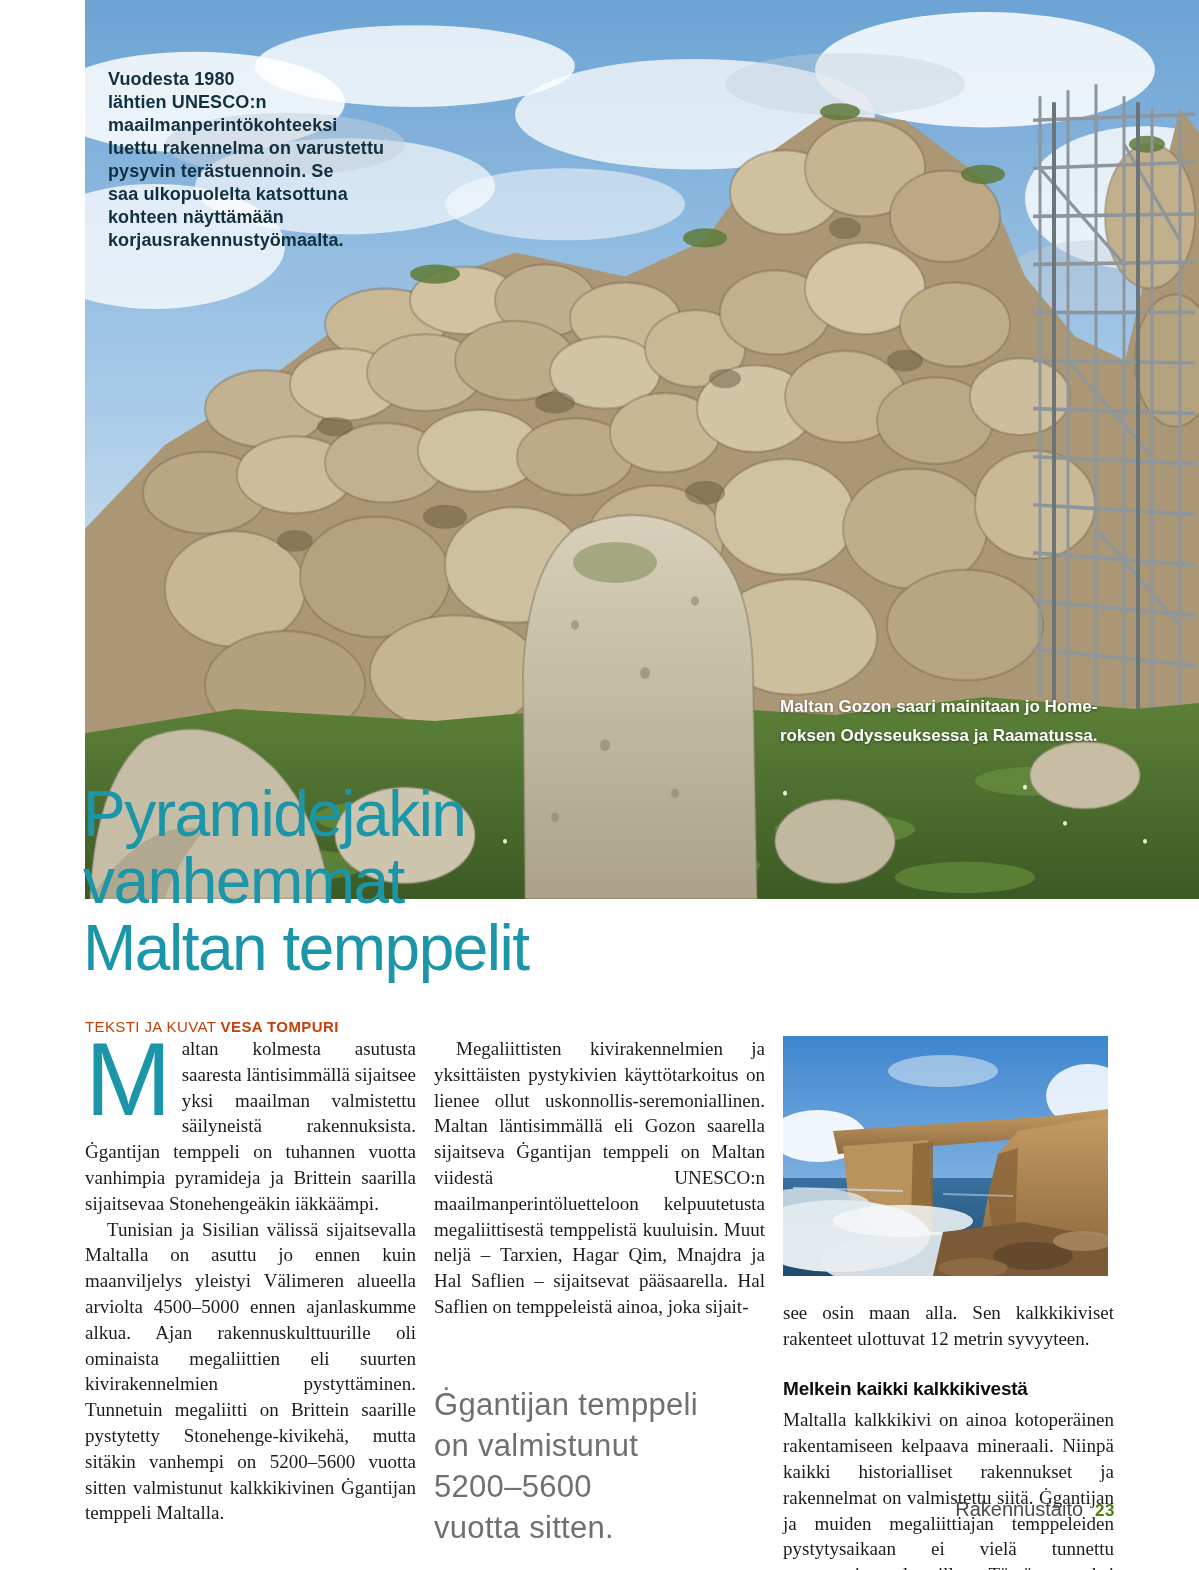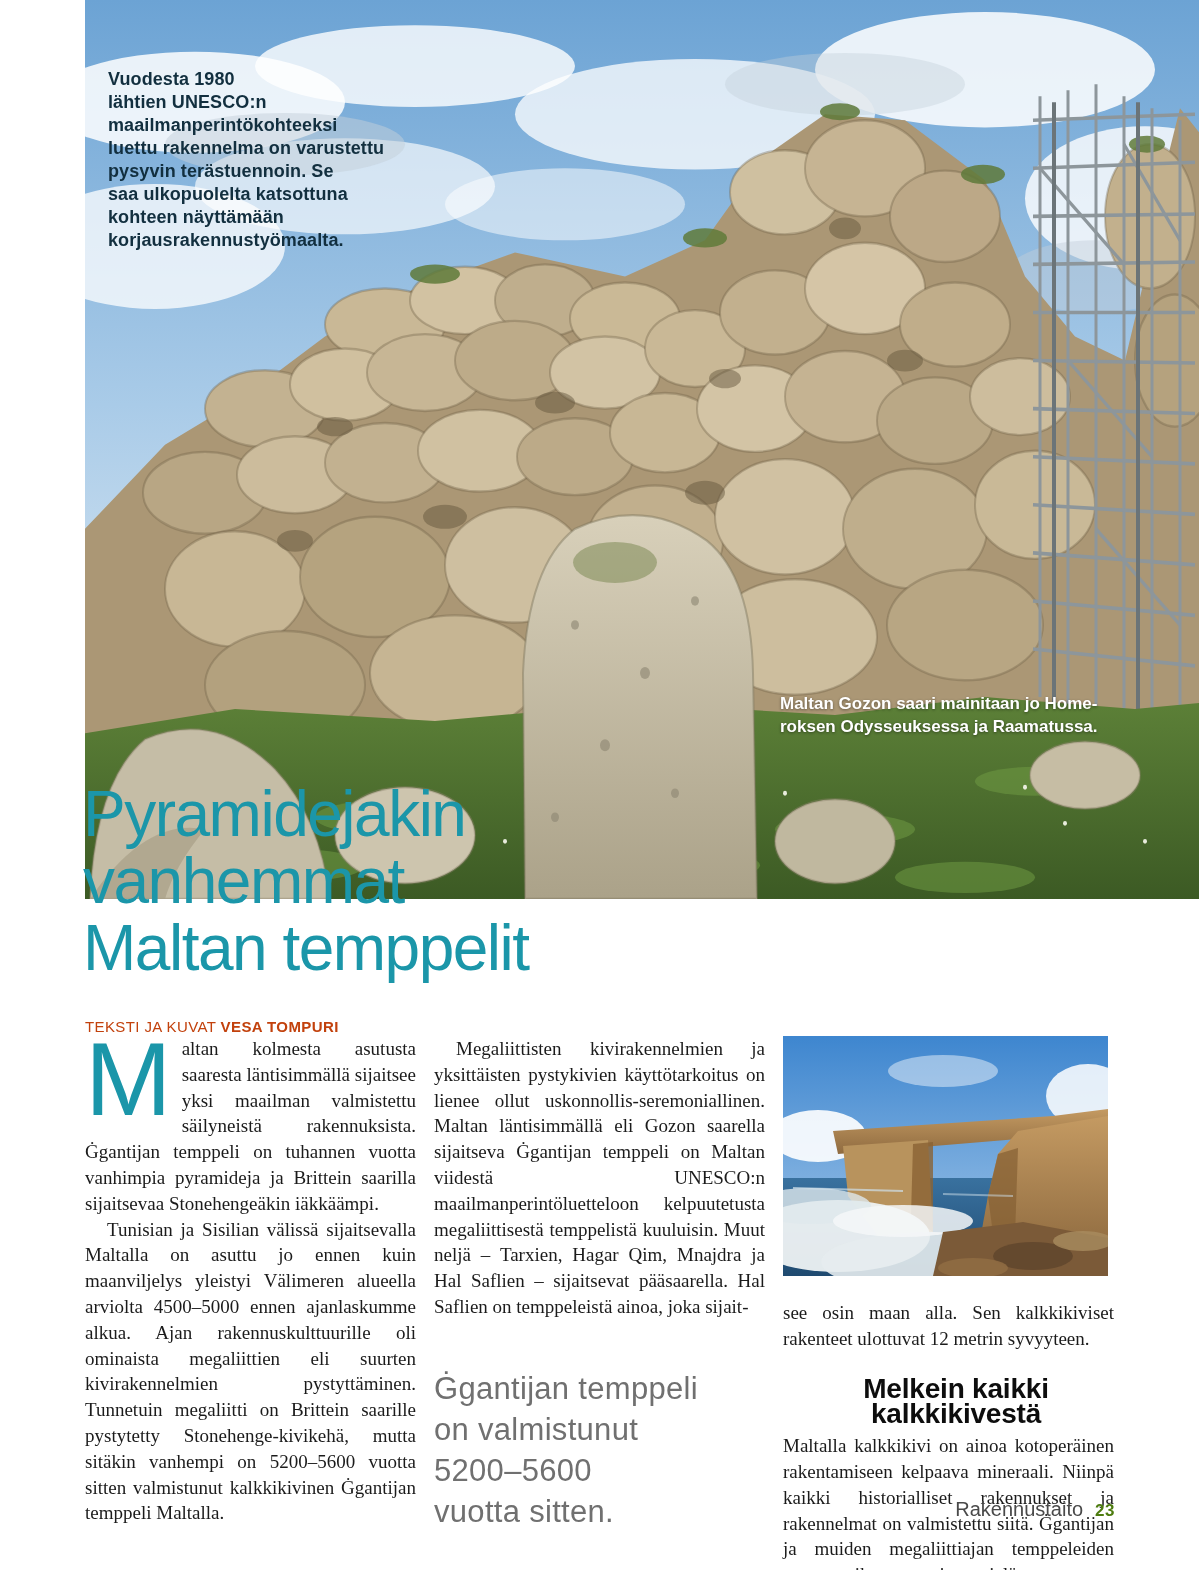--- a/index.html
+++ b/index.html
@@ -9,21 +9,21 @@
   
   .hero { position:absolute; left:85px; top:0; width:1114px; height:899px; overflow:hidden; }
   .hero svg { display:block; width:100%; height:100%; }
   .hero-overlay {
     position:absolute; left:23px; top:68px; width:340px;
     font-size:18px; font-weight:bold; line-height:23px;
     color:#122f3f; white-space:pre-line; letter-spacing:.1px;
   }
   .hero-caption {
     position:absolute; left:695px; top:692px; width:380px;
-    font-size:17px; font-weight:bold; line-height:23px;
+    font-size:17px; font-weight:bold; line-height:29px;
     color:#ffffff; white-space:pre-line;
     text-shadow:0 1px 3px rgba(0,0,0,.45);
   }
 
   
   .title {
     position:absolute; left:83px; top:781px; width:700px;
     font-size:64px; line-height:67px; font-weight:normal;
     color:#1b96a9; letter-spacing:-1.5px; white-space:pre-line;
   }
@@ -36,27 +36,27 @@
     display:flex; gap:18px;
   }
   .col { width:331px; flex:0 0 331px; font-family:"Liberation Serif",serif; font-size:19px; line-height:25.8px; color:#1b1b1b; text-align:justify; }
   .col p { margin:0; }
   .col p.indent { text-indent:22px; }
   .dropcap {
     float:left; color:#1b96a9; font-family:"Liberation Sans",sans-serif;
     font-size:104px; line-height:82px; padding-right:10px; padding-top:2px; font-weight:400;
   }
   .pullquote {
-    margin-top:48px; font-family:"Liberation Sans",sans-serif;
+    margin-top:64px; font-family:"Liberation Sans",sans-serif;
     font-size:31px; line-height:41px; font-weight:300; color:#707070;
     text-align:left; white-space:pre-line; letter-spacing:.3px;
   }
   .subhead {
-    font-family:"Liberation Sans",sans-serif; font-size:28px; font-weight:bold;
-    color:#0d0d0d; margin-top:24px; margin-bottom:6px; text-align:center; letter-spacing:-.2px;margin-left:15px;
+    font-family:"Liberation Sans",sans-serif; font-size:19px; font-weight:bold;
+    color:#0d0d0d; margin-top:24px; margin-bottom:6px; text-align:left; letter-spacing:-.2px;
   }
   .azure { width:325px; height:240px; margin-bottom:24px; overflow:hidden; }
   .azure svg { display:block; width:100%; height:100%; }
 
   
   .footer { position:absolute; right:84px; top:1498px; font-size:20px; color:#4a4a4a; }
   .footer .pageno { font-weight:bold; color:#4d7c0f; font-size:17px; margin-left:12px; letter-spacing:.5px; }
 </style>
 </head>
 <body>

